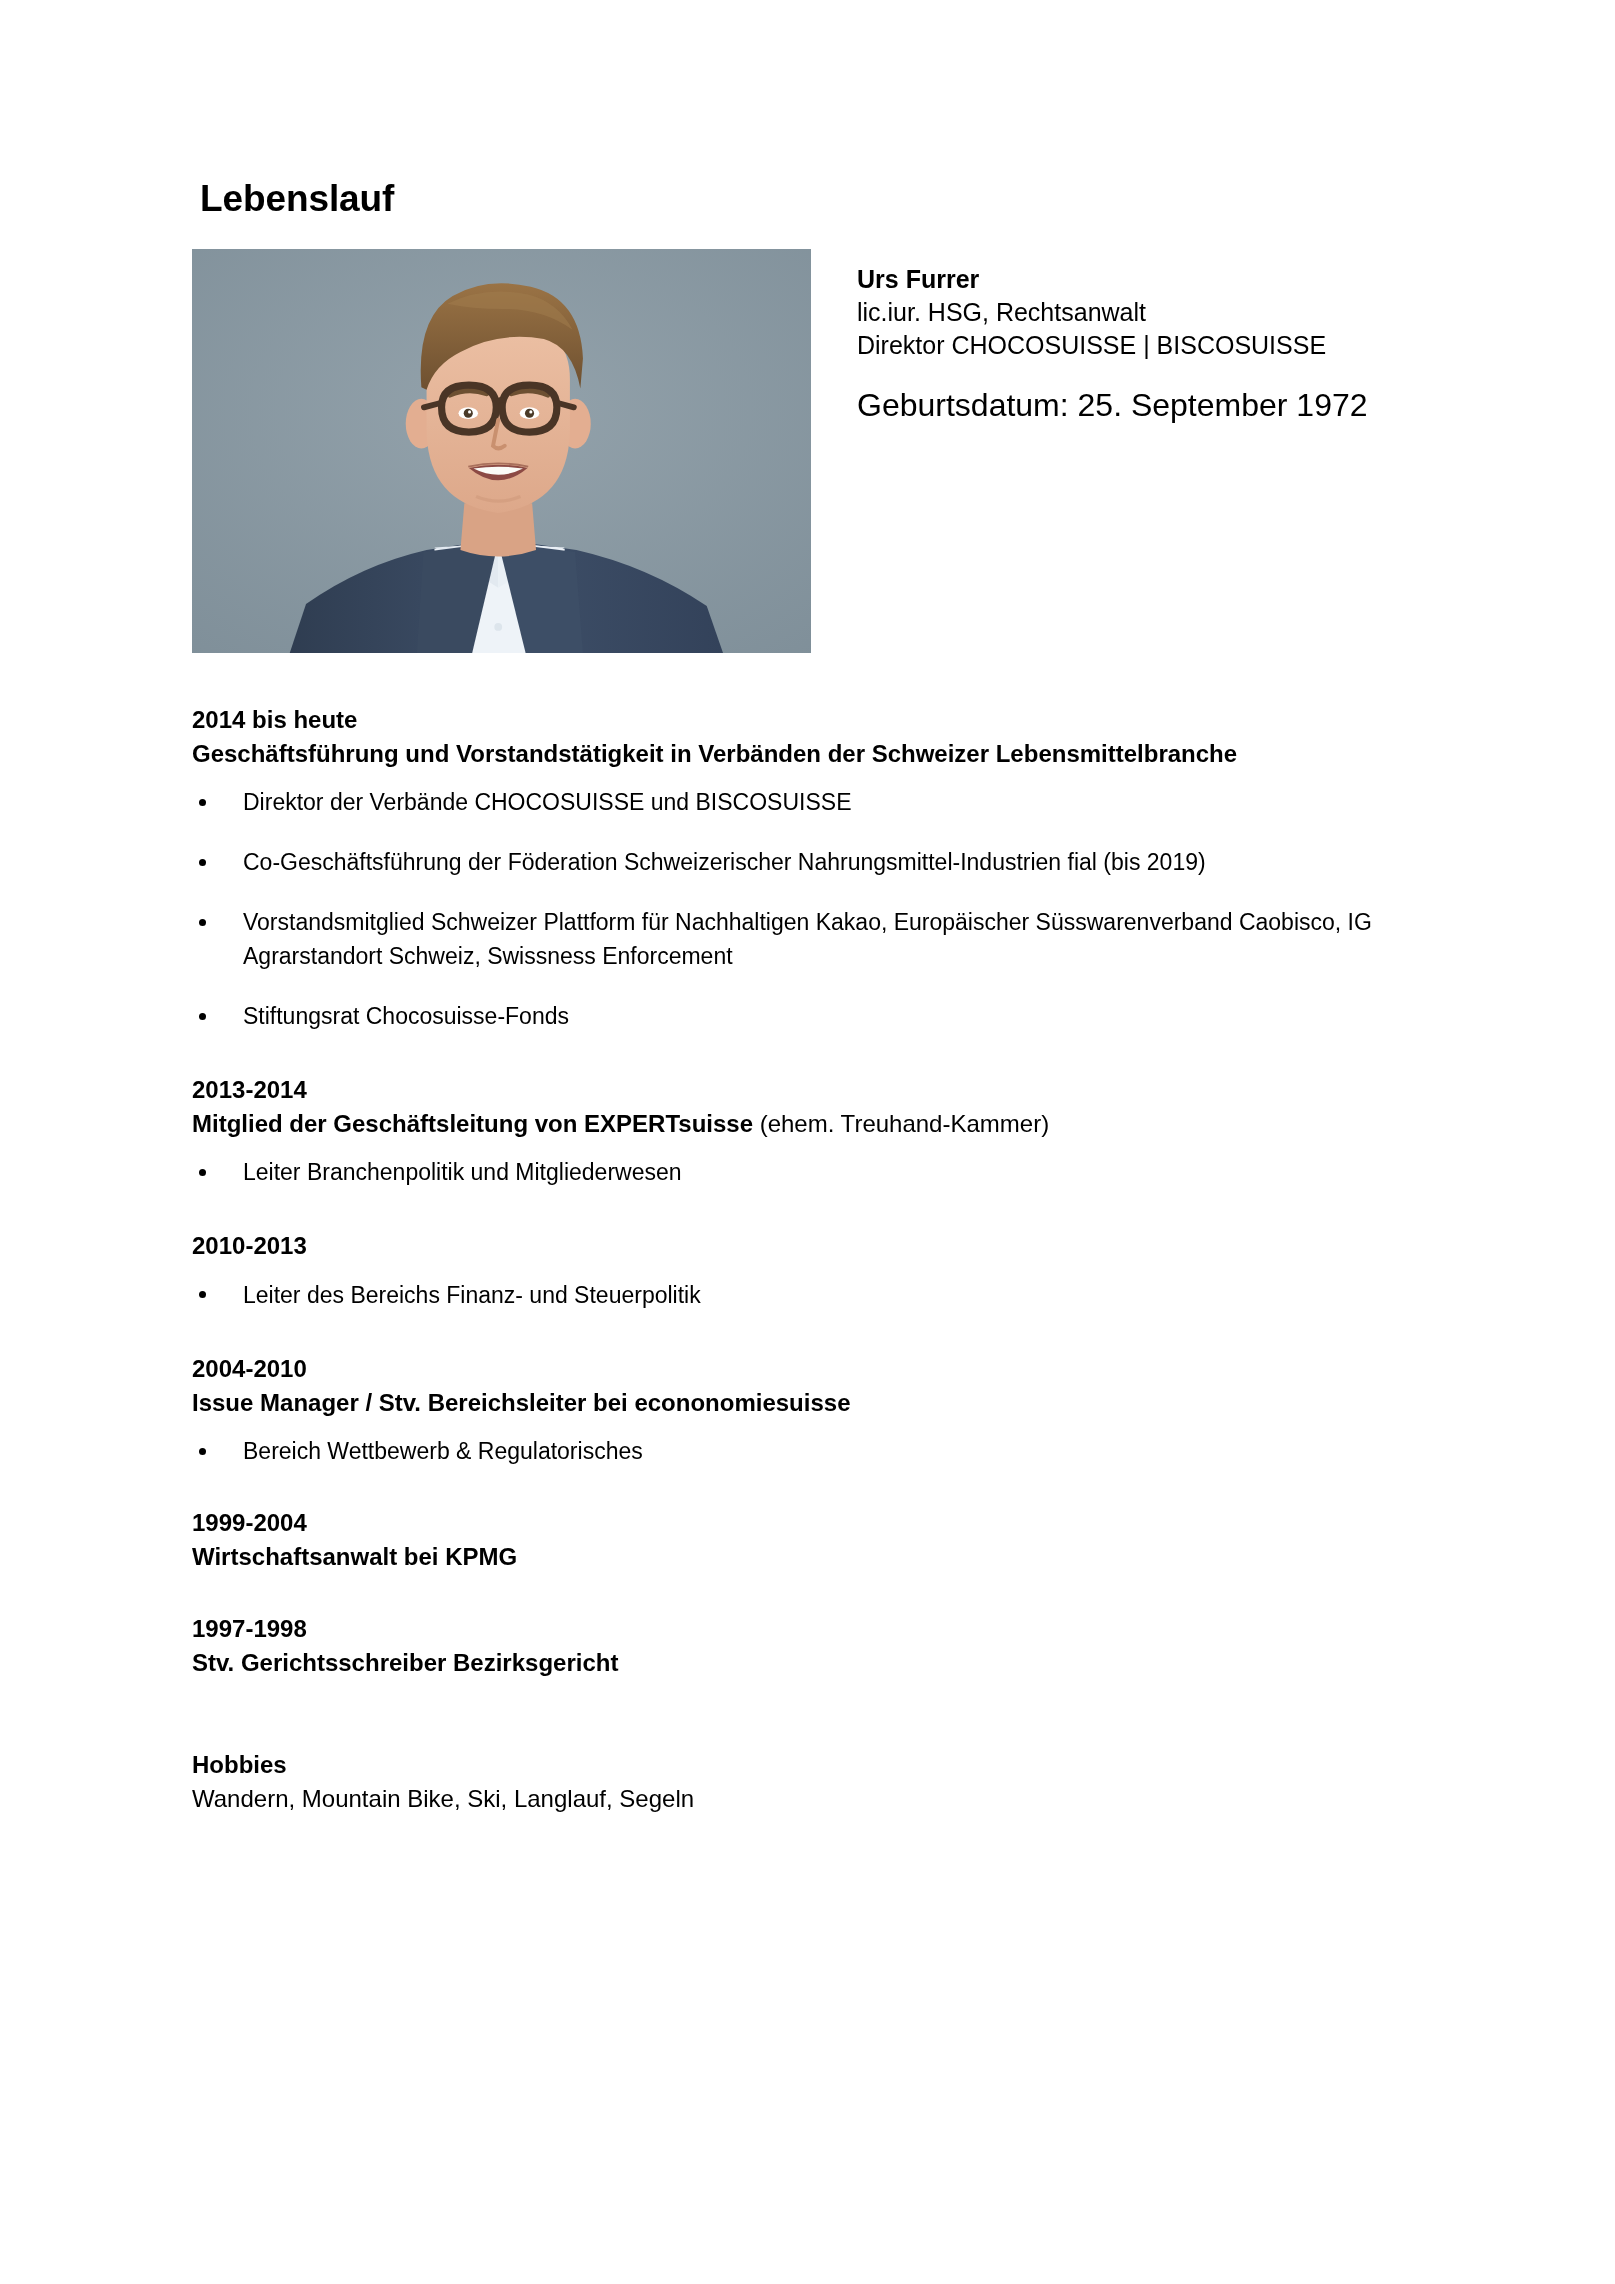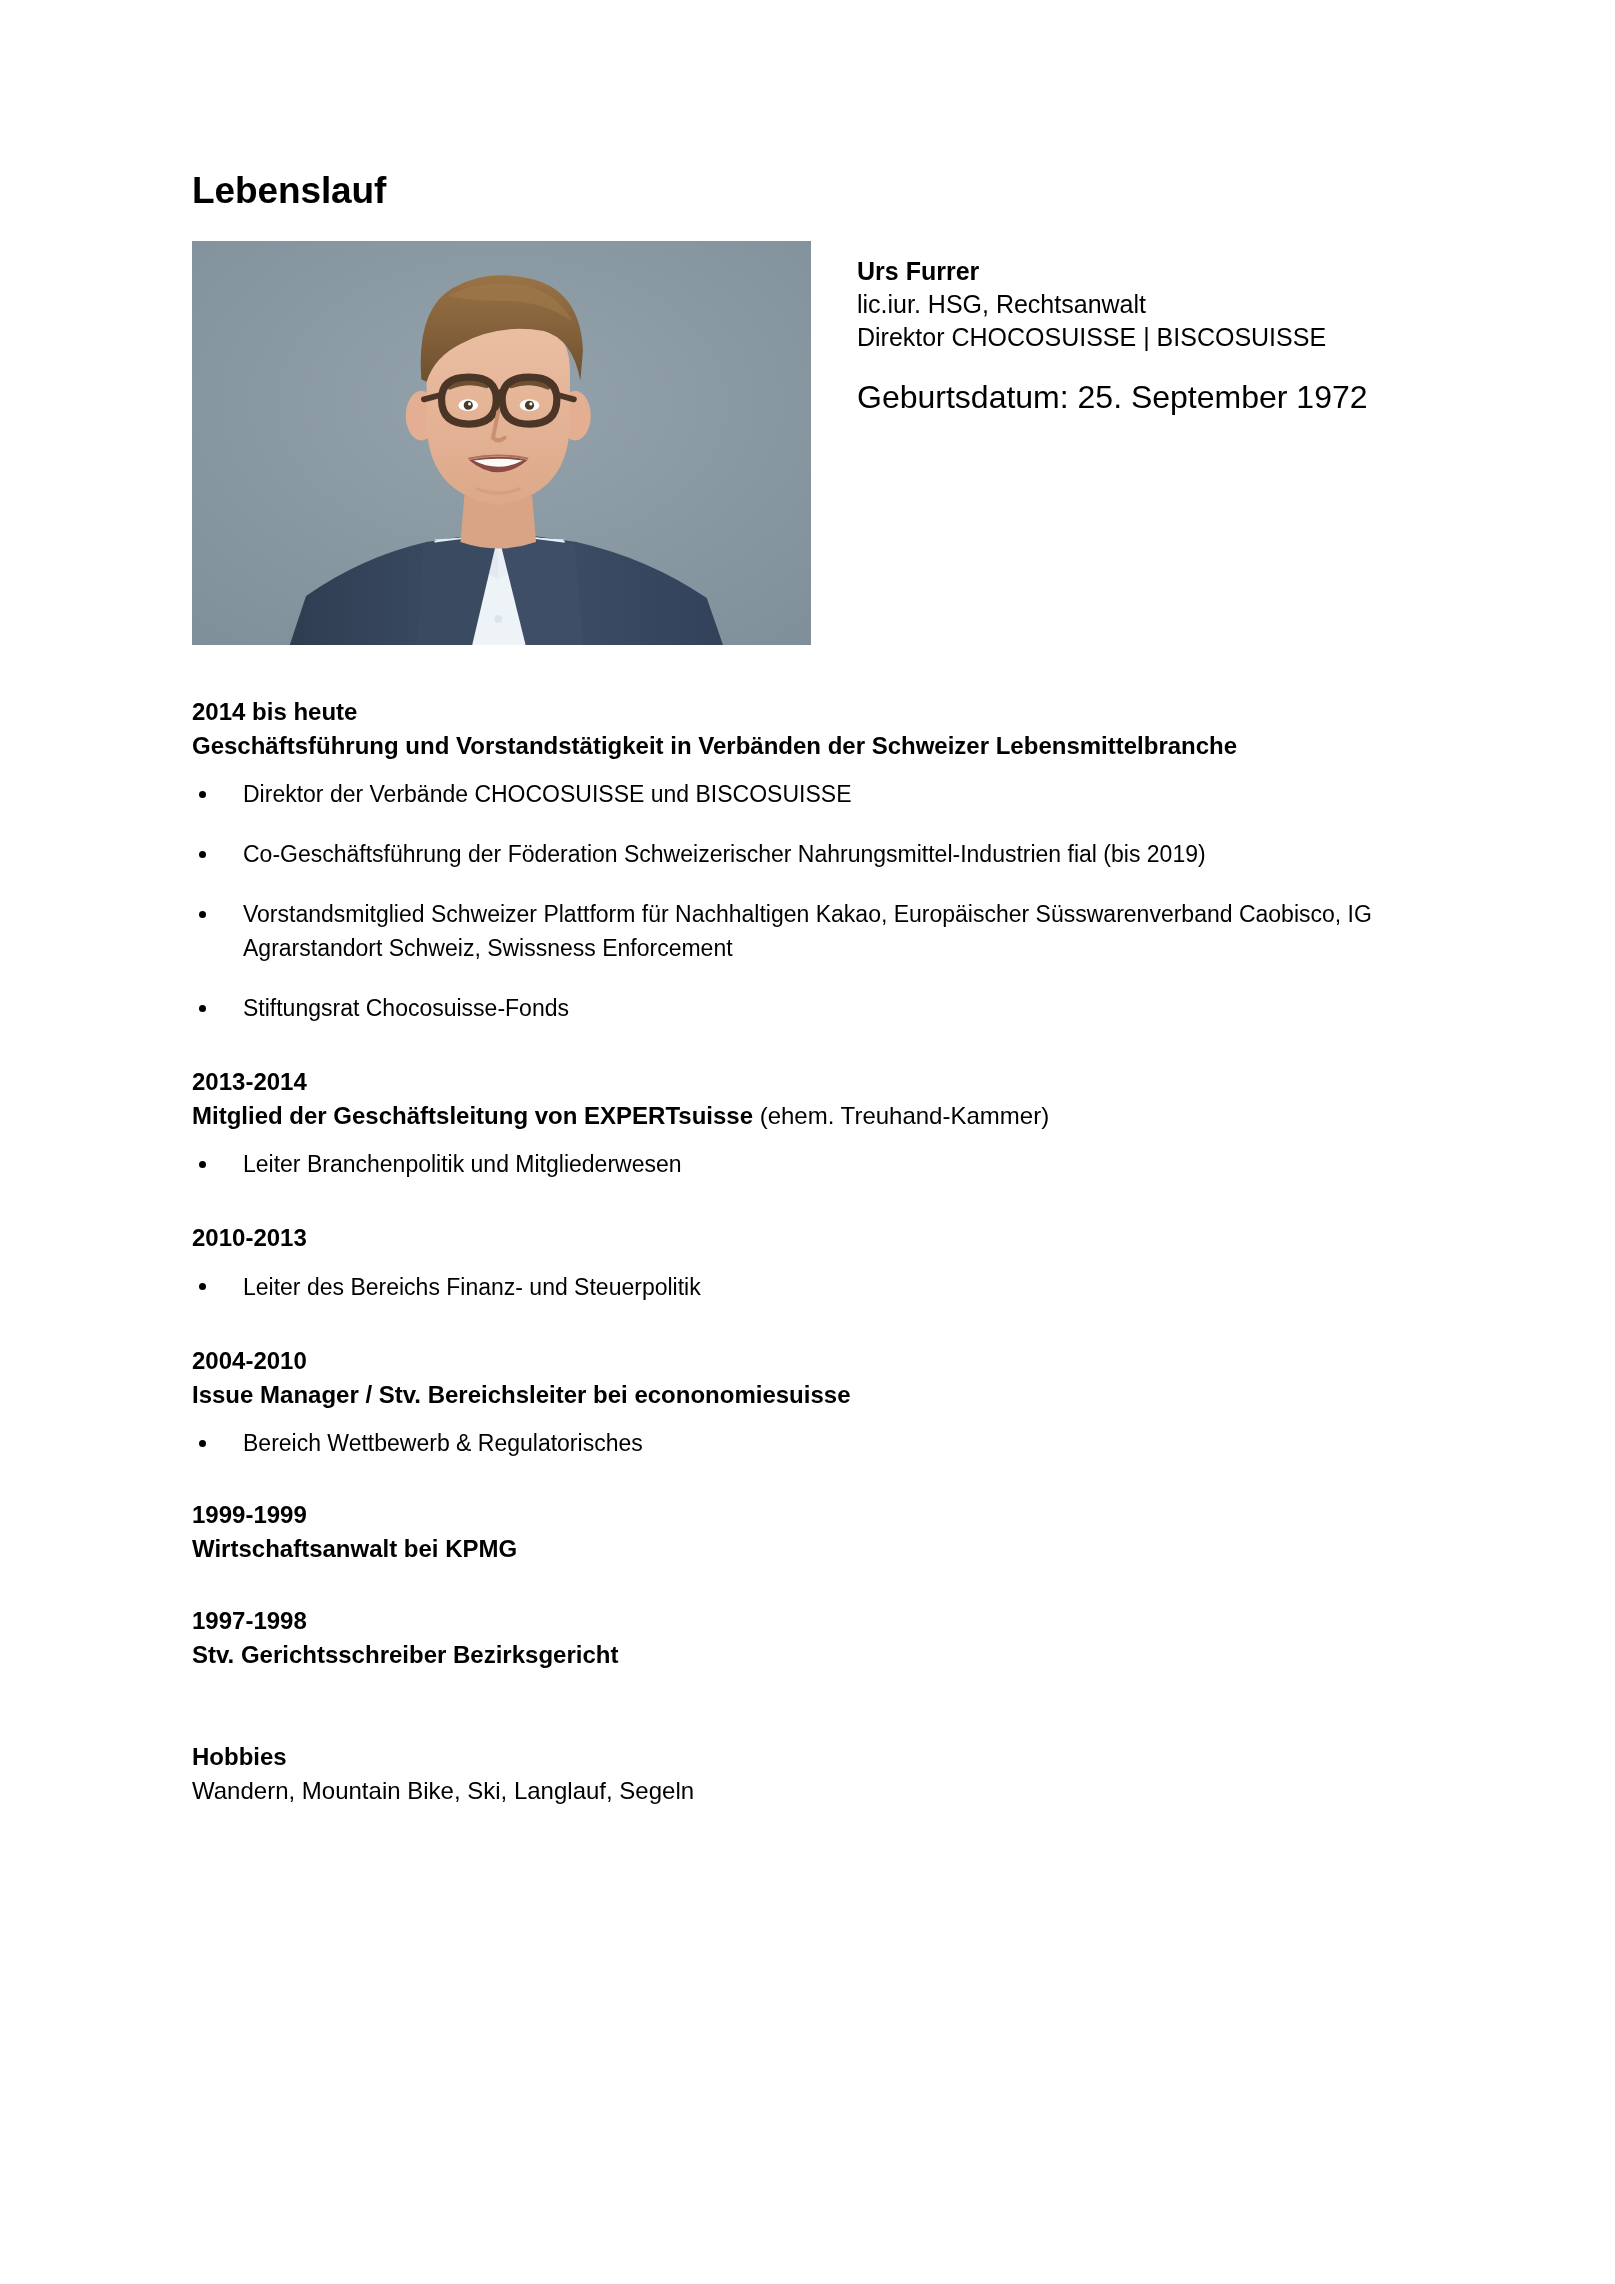--- a/index.html
+++ b/index.html
@@ -32,21 +32,21 @@
     top: 171px;
     width: 1238px;
   }
 
   
   .doc-title {
     font-size: 37px;
     font-weight: bold;
     letter-spacing: -0.1px;
     line-height: 1.1;
-    margin: 0;
+    margin: 8px;
     padding: 0;
   }
 
   
   .header-row {
     position: relative;
     margin-top: 29px;
     height: 407px;
   }
 
@@ -265,21 +265,21 @@
 
     <div class="section">
       <div class="section-period">2004-2010</div>
       <div class="section-role"><span>Issue Manager / Stv. Bereichsleiter bei econonomiesuisse</span><span class="role-note"></span></div>
       <ul class="bullets">
         <li><span class="dot"></span><span>Bereich Wettbewerb &amp; Regulatorisches</span></li>
       </ul>
     </div>
 
     <div class="section no-bullets" style="margin-top:38px;">
-      <div class="section-period">1999-1999</div>
+      <div class="section-period">1999-2004</div>
       <div class="section-role"><span>Wirtschaftsanwalt bei KPMG</span><span class="role-note"></span></div>
     </div>
 
     <div class="section no-bullets" style="margin-top:38px;">
       <div class="section-period">1997-1998</div>
       <div class="section-role"><span>Stv. Gerichtsschreiber Bezirksgericht</span><span class="role-note"></span></div>
     </div>
 
     <div class="hobbies">
       <div class="hobbies-title">Hobbies</div>

